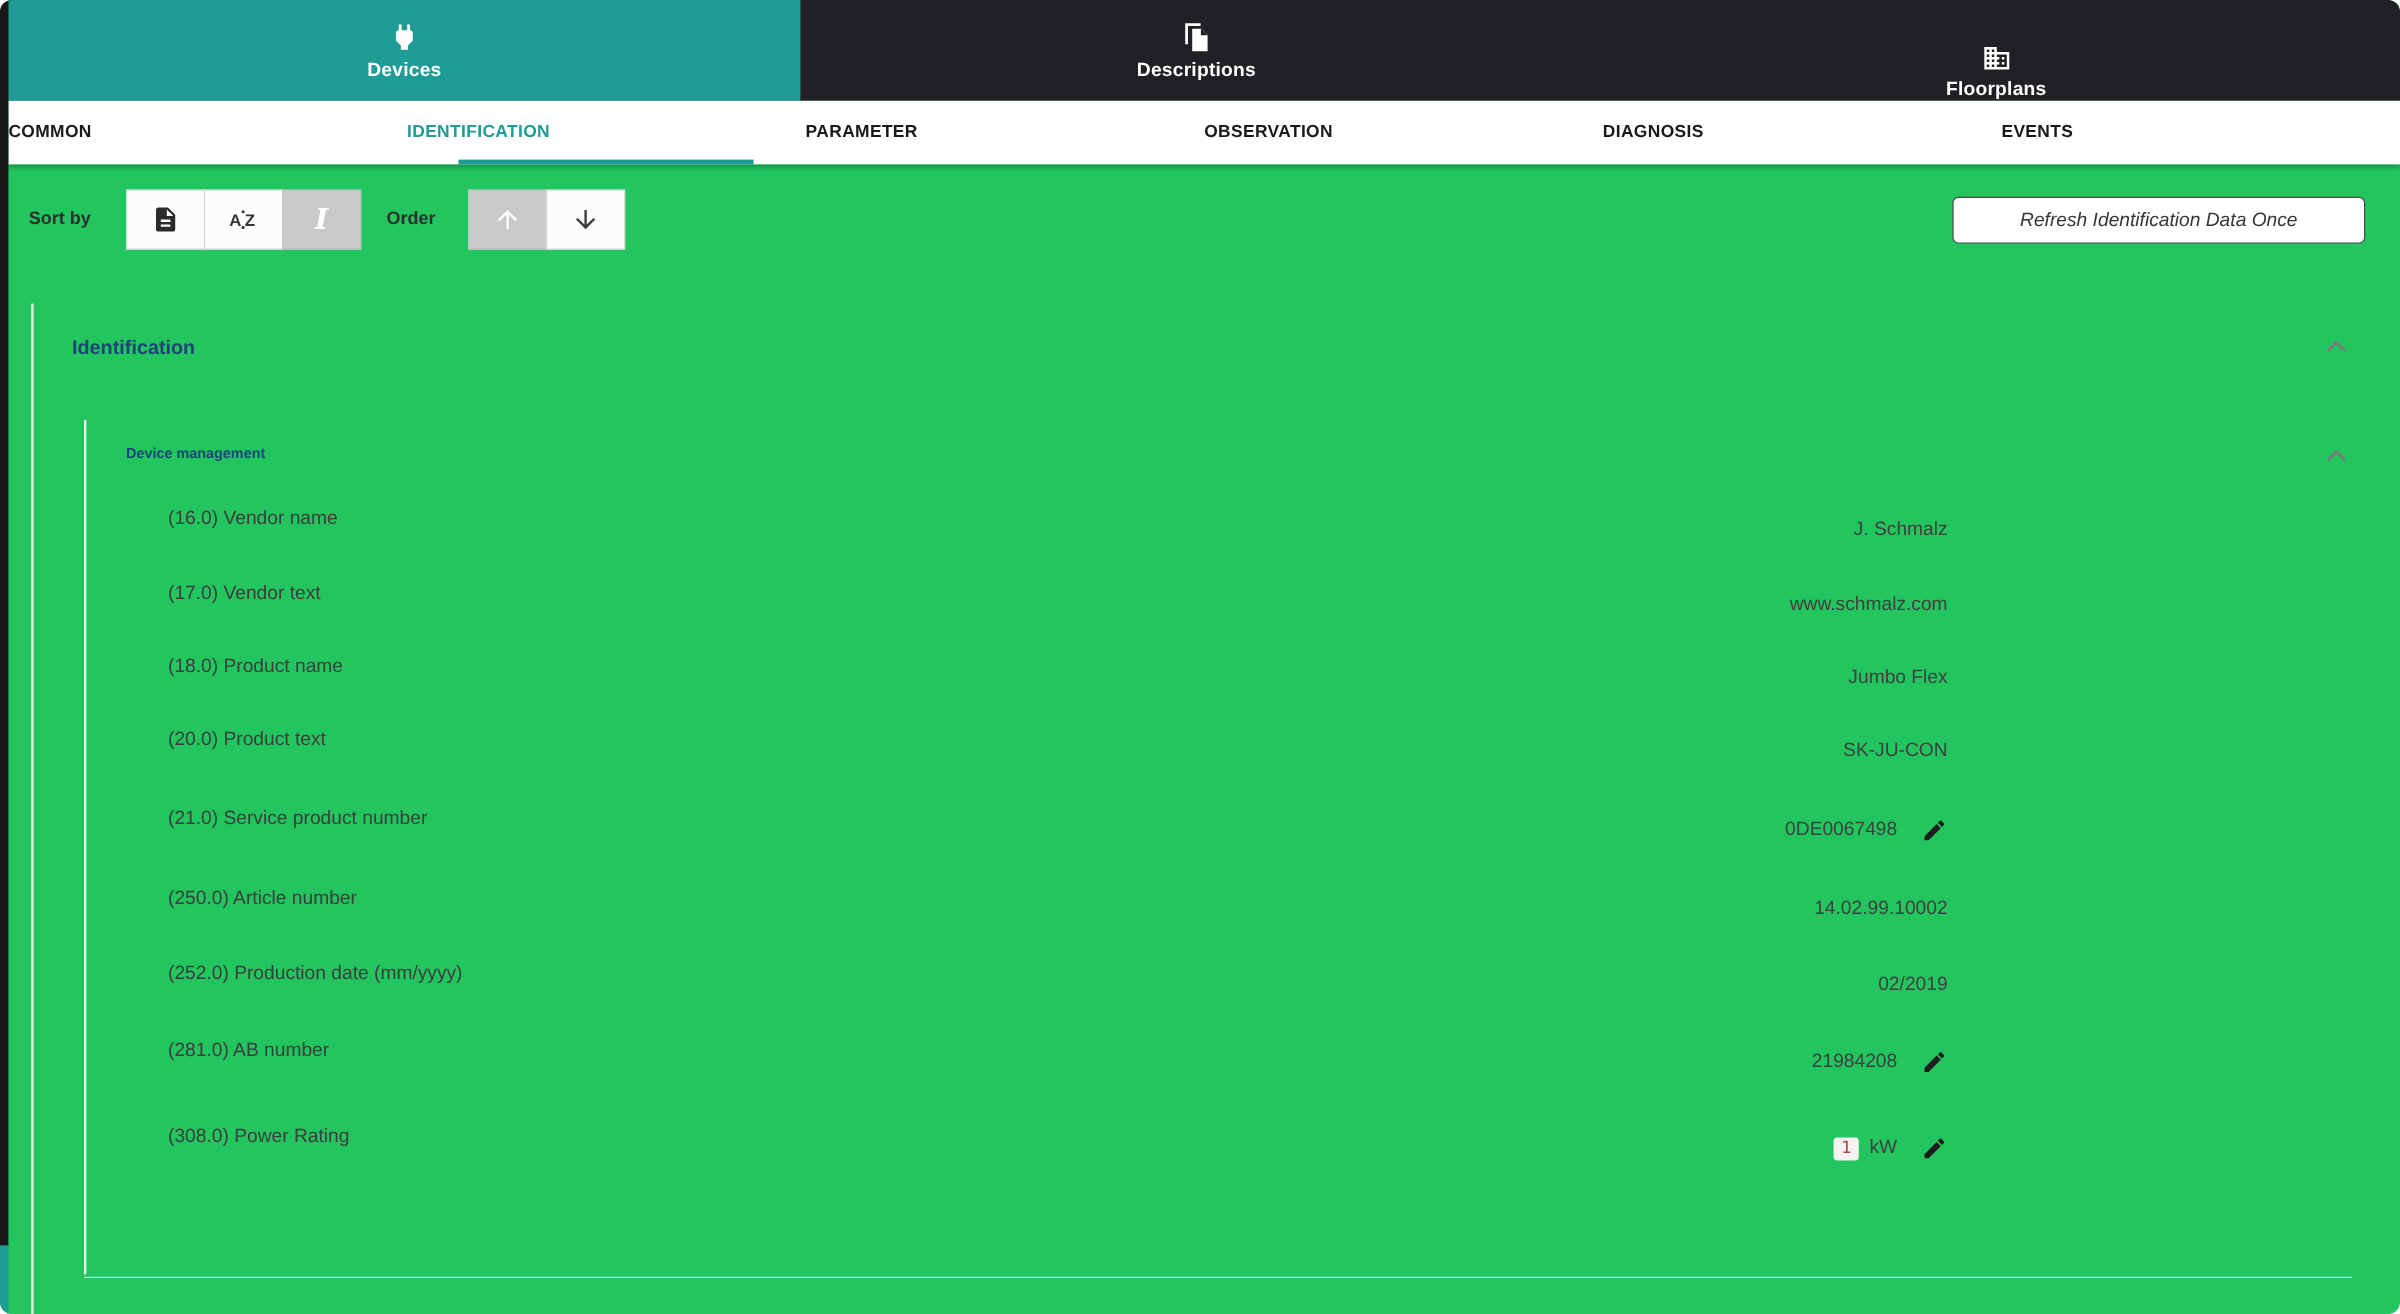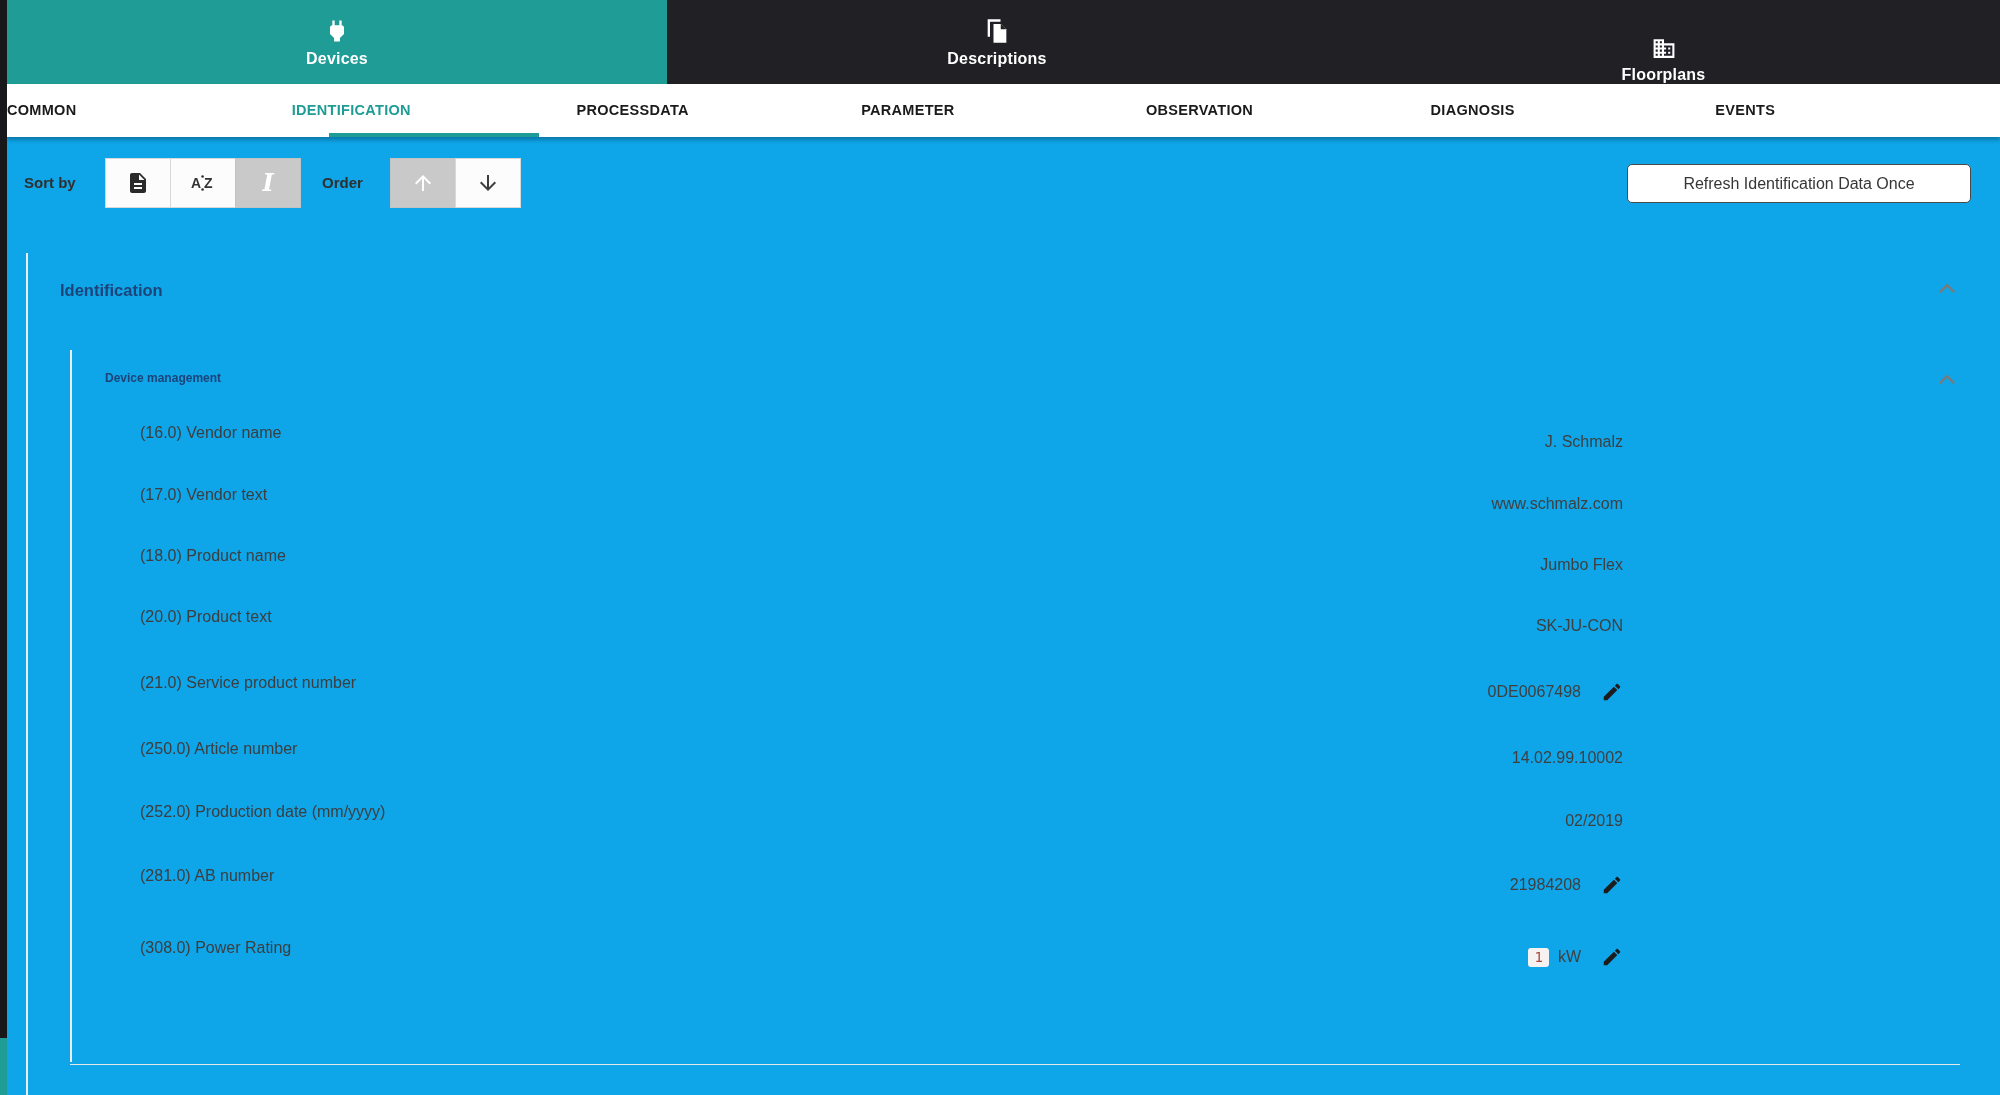--- a/index.html
+++ b/index.html
@@ -1,17 +1,17 @@
 <!DOCTYPE html>
 <html><head>
 <meta charset="utf-8">
 <style>
   html,body{margin:0;padding:0;background:#ffffff;}
-  .page{position:relative;width:2000px;height:1095px;background:#0ea5e9;overflow:hidden;
-        font-family:"Liberation Sans", sans-serif;color:#3d3d3d;}
+  .page{position:relative;width:2000px;height:1095px;background:#22c55e;overflow:hidden;
+        font-family:"Liberation Sans", sans-serif;color:#3d3d3d;border-radius:10px;}
 
   
   .edge-strip{position:absolute;left:0;top:0;width:7px;height:1038px;background:#18181b;z-index:40;}
   .edge-strip-teal{position:absolute;left:0;top:1038px;width:7px;height:57px;background:#1e9c95;z-index:40;}
 
   
   .topbar{position:absolute;left:7px;top:0;width:1993px;height:84px;background:#212125;display:flex;}
   .toptab{width:660px;display:flex;flex-direction:column;align-items:center;justify-content:center;
           gap:5px;color:#ffffff;cursor:pointer;}
   .toptab.active{background:#1e9c95;}
@@ -33,21 +33,21 @@
   .toolbar-label{position:absolute;font-size:15px;font-weight:bold;color:#2f2f2f;top:174px;}
   .btn-group{position:absolute;top:158px;display:flex;}
   .tool-btn{width:66px;height:50px;background:#fcfcfc;border:1px solid #d8d8d8;margin-left:-1px;
             display:flex;align-items:center;justify-content:center;cursor:pointer;box-sizing:border-box;}
   .tool-btn:first-child{margin-left:0;}
   .tool-btn.selected{background:#c9c9c9;border-color:#c2c2c2;}
   .italic-glyph{font-family:"DejaVu Serif", serif;font-style:italic;font-weight:bold;
                 font-size:24px;color:#ffffff;line-height:1;}
   .refresh-btn{position:absolute;left:1627px;top:164px;width:344px;height:39px;background:#ffffff;
                border:1.6px solid #4a4a4a;border-radius:5px;display:flex;align-items:center;justify-content:center;
-               font-size:16px;color:#363636;cursor:pointer;box-sizing:border-box;}
+               font-size:16px;color:#363636;cursor:pointer;box-sizing:border-box;font-style:italic;}
 
   
   .card-border{position:absolute;left:26px;top:253px;width:2px;height:842px;background:#ececec;}
   .subcard-border{position:absolute;left:70px;top:350px;width:2px;height:712px;background:#ececec;}
   .bottom-divider{position:absolute;left:70px;top:1064px;width:1890px;height:1px;background:#e7e7e7;}
 
   .section-title{position:absolute;font-weight:bold;color:#1c4479;}
   .title-identification{left:60px;top:281px;font-size:16.5px;}
   .title-devmgmt{left:105px;top:371px;font-size:12px;}
   .chevron{position:absolute;left:1934px;width:26px;height:26px;cursor:pointer;}
@@ -97,23 +97,20 @@
   </div>
 
   <div class="subtabs">
     <div class="subtab">
         <span>COMMON</span>
       </div>
     <div class="subtab active">
         <span>IDENTIFICATION</span>
       </div>
     <div class="subtab">
-        <span>PROCESSDATA</span>
-      </div>
-    <div class="subtab">
         <span>PARAMETER</span>
       </div>
     <div class="subtab">
         <span>OBSERVATION</span>
       </div>
     <div class="subtab">
         <span>DIAGNOSIS</span>
       </div>
     <div class="subtab">
         <span>EVENTS</span>

